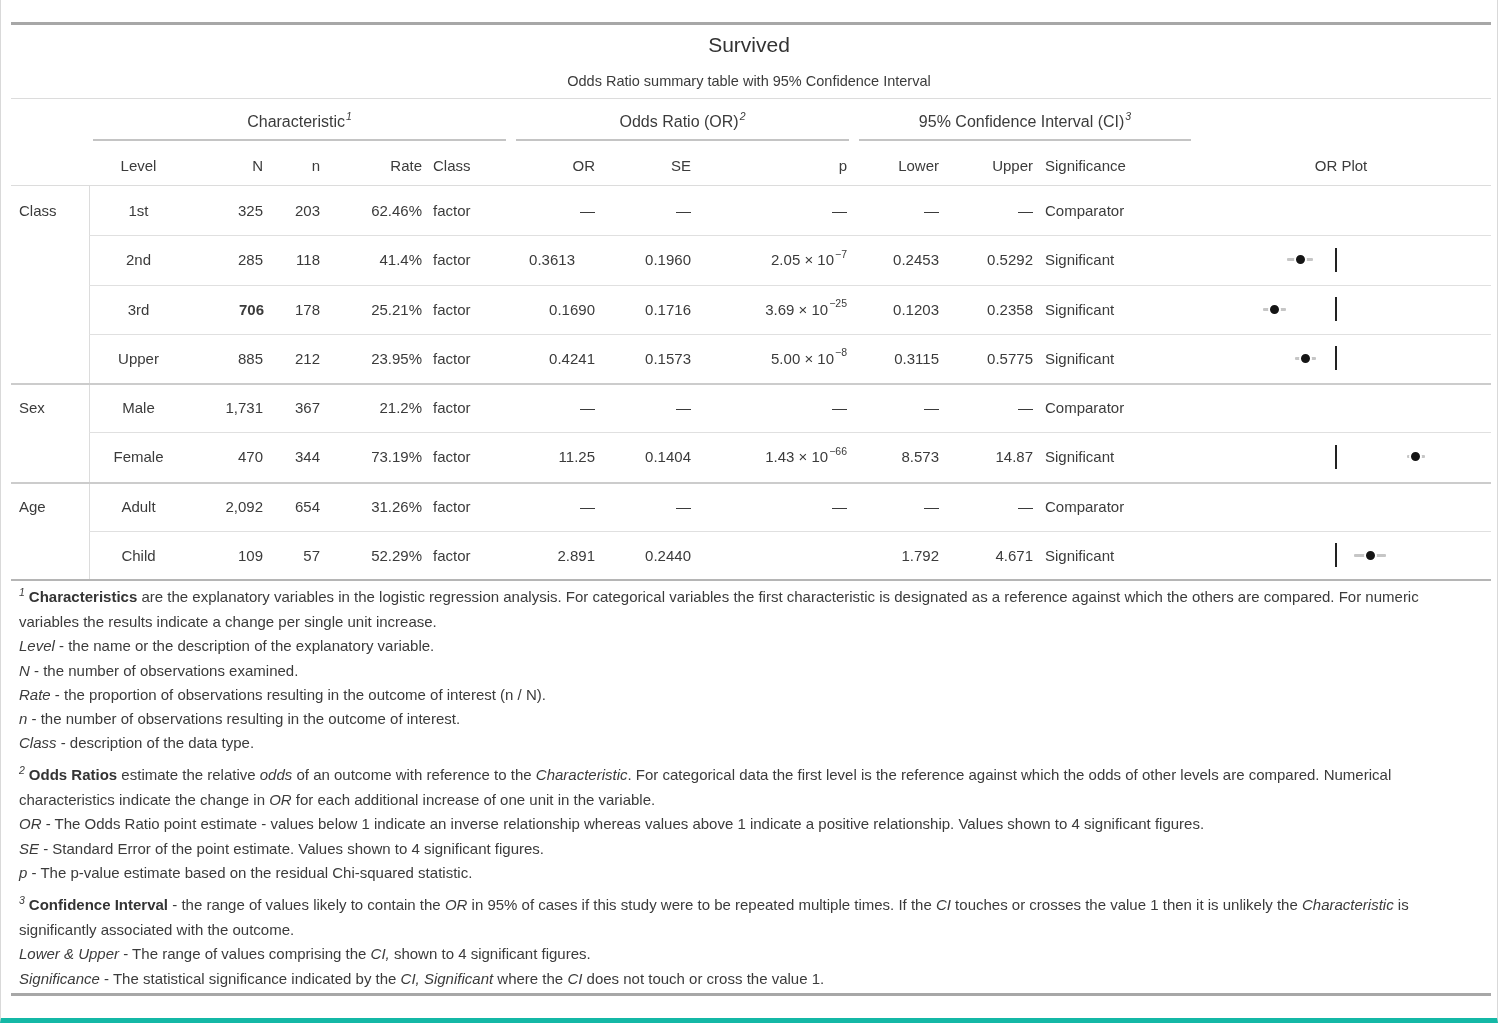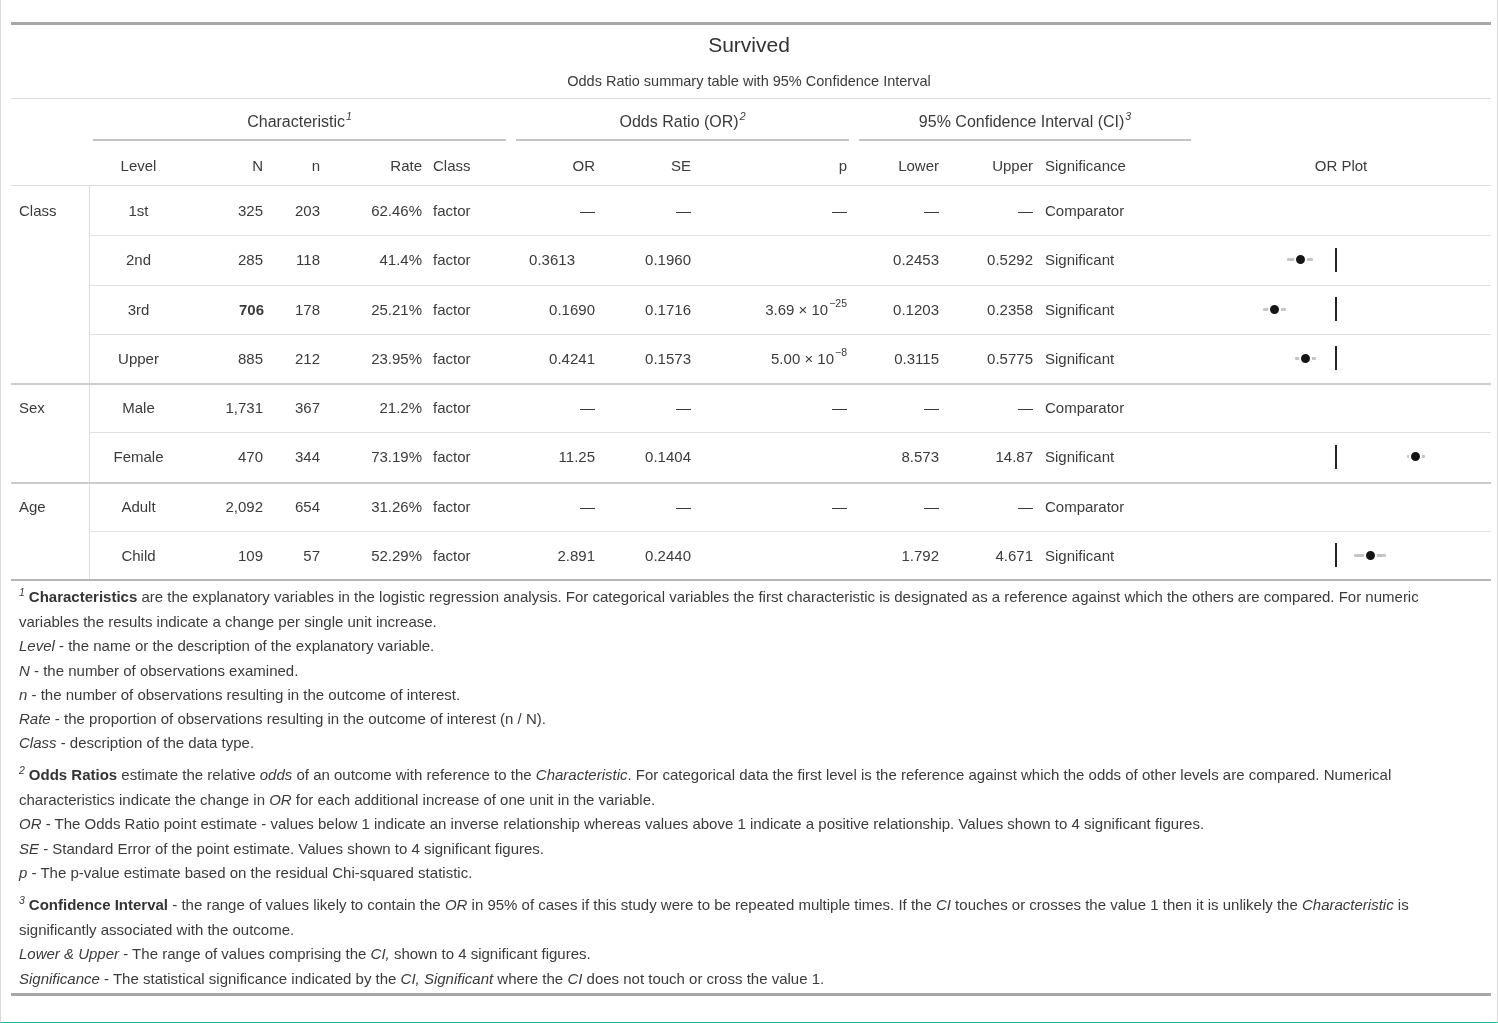--- a/index.html
+++ b/index.html
@@ -1,19 +1,19 @@
 <!DOCTYPE html>
 <html><head>
 <meta charset="utf-8">
 <style>
   html,body{margin:0;padding:0;background:#ffffff;}
   .page{
     position:relative;width:1498px;height:1023px;background:#fff;
     font-family:"Liberation Sans","DejaVu Sans",sans-serif;color:#3b3b3b;
-    border-left:1px solid #d9d9d9;border-right:1px solid #d9d9d9;border-bottom:1px solid #14b8a6;
+    border-left:1px solid #d9d9d9;border-right:1px solid #d9d9d9;border-bottom:5px solid #14b8a6;
     box-sizing:border-box;overflow:hidden;
   }
   .rule{position:absolute;left:10px;width:1480px;background:#dcdcdc;}
   .rule-top{top:22px;height:3px;background:#a7a7a7;}
   .rule-sub{top:98px;height:1px;}
   .rule-head{top:185px;height:1px;}
   .rule-tablebottom{top:579px;height:2px;background:#b5b5b5;}
   .rule-bottom{top:993px;height:3px;background:#a7a7a7;}
   .title{position:absolute;top:33px;left:0;right:0;text-align:center;font-size:21px;color:#333;}
   .subtitle{position:absolute;top:73px;left:0;right:0;text-align:center;font-size:14.5px;color:#3b3b3b;}
@@ -86,20 +86,21 @@
         <div class="plotcell" style="left: 1180px; width: 300px;"></div>
       </div>
       <div class="row" style="top: 235.25px; height: 49.25px;">
         <div class="cell ac" style="left: 78px; width: 99px;">2nd</div>
         <div class="cell ar" style="left: 177px; width: 75px;">285</div>
         <div class="cell ar" style="left: 252px; width: 57px;">118</div>
         <div class="cell ar" style="left: 309px; width: 102px;">41.4%</div>
         <div class="cell al" style="left: 422px; width: 83px;">factor</div>
         <div class="cell ar" style="left: 469px; width: 95px;">0.3613</div>
         <div class="cell ar" style="left: 584px; width: 96px;">0.1960</div>
+        <div class="cell ar" style="left: 696px; width: 140px;">2.05 × 10<span class="psup">−7</span></div>
         <div class="cell ar" style="left: 848px; width: 80px;">0.2453</div>
         <div class="cell ar" style="left: 928px; width: 94px;">0.5292</div>
         <div class="cell al" style="left: 1034px; width: 150px;">Significant</div>
         <div class="plotcell" style="left: 1180px; width: 300px;">
           <div class="ci-bar" style="left: 96.2828px; width: 25.8345px; top: 23.125px;"></div>
           <div class="ref-line" style="left: 143.5px; top: 12.625px;"></div>
           <div class="or-dot" style="left: 102.794px; top: 18.125px;"></div>
         </div>
       </div>
       <div class="row" style="top: 284.5px; height: 49.25px;">
@@ -154,20 +155,21 @@
         <div class="plotcell" style="left: 1180px; width: 300px;"></div>
       </div>
       <div class="row" style="top: 432.25px; height: 49.25px;">
         <div class="cell ac" style="left: 78px; width: 99px;">Female</div>
         <div class="cell ar" style="left: 177px; width: 75px;">470</div>
         <div class="cell ar" style="left: 252px; width: 57px; text-align: center;">344</div>
         <div class="cell ar" style="left: 309px; width: 102px;">73.19%</div>
         <div class="cell al" style="left: 422px; width: 83px;">factor</div>
         <div class="cell ar" style="left: 489px; width: 95px;">11.25</div>
         <div class="cell ar" style="left: 584px; width: 96px;">0.1404</div>
+        <div class="cell ar" style="left: 696px; width: 140px;">1.43 × 10<span class="psup">−66</span></div>
         <div class="cell ar" style="left: 848px; width: 80px;">8.573</div>
         <div class="cell ar" style="left: 928px; width: 94px;">14.87</div>
         <div class="cell al" style="left: 1034px; width: 150px;">Significant</div>
         <div class="plotcell" style="left: 1180px; width: 300px;">
           <div class="ci-bar" style="left: 215.694px; width: 18.5045px; top: 23.125px;"></div>
           <div class="ref-line" style="left: 143.5px; top: 12.625px;"></div>
           <div class="or-dot" style="left: 218.324px; top: 18.125px;"></div>
         </div>
       </div>
       <div class="row" style="top: 481.5px; height: 49.25px;">
@@ -209,22 +211,22 @@
     <div class="sep sep-section" style="top: 383px; left: 10px; width: 1480px;"></div>
     <div class="sep" style="top: 333.75px; left: 88px; width: 1402px;"></div>
     <div class="sep" style="top: 284.5px; left: 88px; width: 1402px;"></div>
     <div class="sep" style="top: 235.25px; left: 88px; width: 1402px;"></div>
   <div class="rule rule-tablebottom"></div>
   <div id="footnotes">
       <div class="footnote" style="top: 585px;">
         <div><span class="fn-sup">1</span><b>Characteristics</b> are the explanatory variables in the logistic regression analysis. For categorical variables the first characteristic is designated as a reference against which the others are compared. For numeric variables the results indicate a change per single unit increase.</div>
         <div><i>Level</i> - the name or the description of the explanatory variable.</div>
         <div><i>N</i> - the number of observations examined.</div>
+        <div><i>Rate</i> - the proportion of observations resulting in the outcome of interest (n / N).</div>
         <div><i>n</i> - the number of observations resulting in the outcome of interest.</div>
-        <div><i>Rate</i> - the proportion of observations resulting in the outcome of interest (n / N).</div>
         <div><i>Class</i> - description of the data type.</div>
       </div>
       <div class="footnote" style="top: 763px;">
         <div><span class="fn-sup">2</span><b>Odds Ratios</b> estimate the relative <i>odds</i> of an outcome with reference to the <i>Characteristic</i>. For categorical data the first level is the reference against which the odds of other levels are compared. Numerical characteristics indicate the change in <i>OR</i> for each additional increase of one unit in the variable.</div>
         <div><i>OR</i> - The Odds Ratio point estimate - values below 1 indicate an inverse relationship whereas values above 1 indicate a positive relationship. Values shown to 4 significant figures.</div>
         <div><i>SE</i> - Standard Error of the point estimate. Values shown to 4 significant figures.</div>
         <div><i>p</i> - The p-value estimate based on the residual Chi-squared statistic.</div>
       </div>
       <div class="footnote" style="top: 893px;">
         <div><span class="fn-sup">3</span><b>Confidence Interval</b> - the range of values likely to contain the <i>OR</i> in 95% of cases if this study were to be repeated multiple times. If the <i>CI</i> touches or crosses the value 1 then it is unlikely the <i>Characteristic</i> is significantly associated with the outcome.</div>

